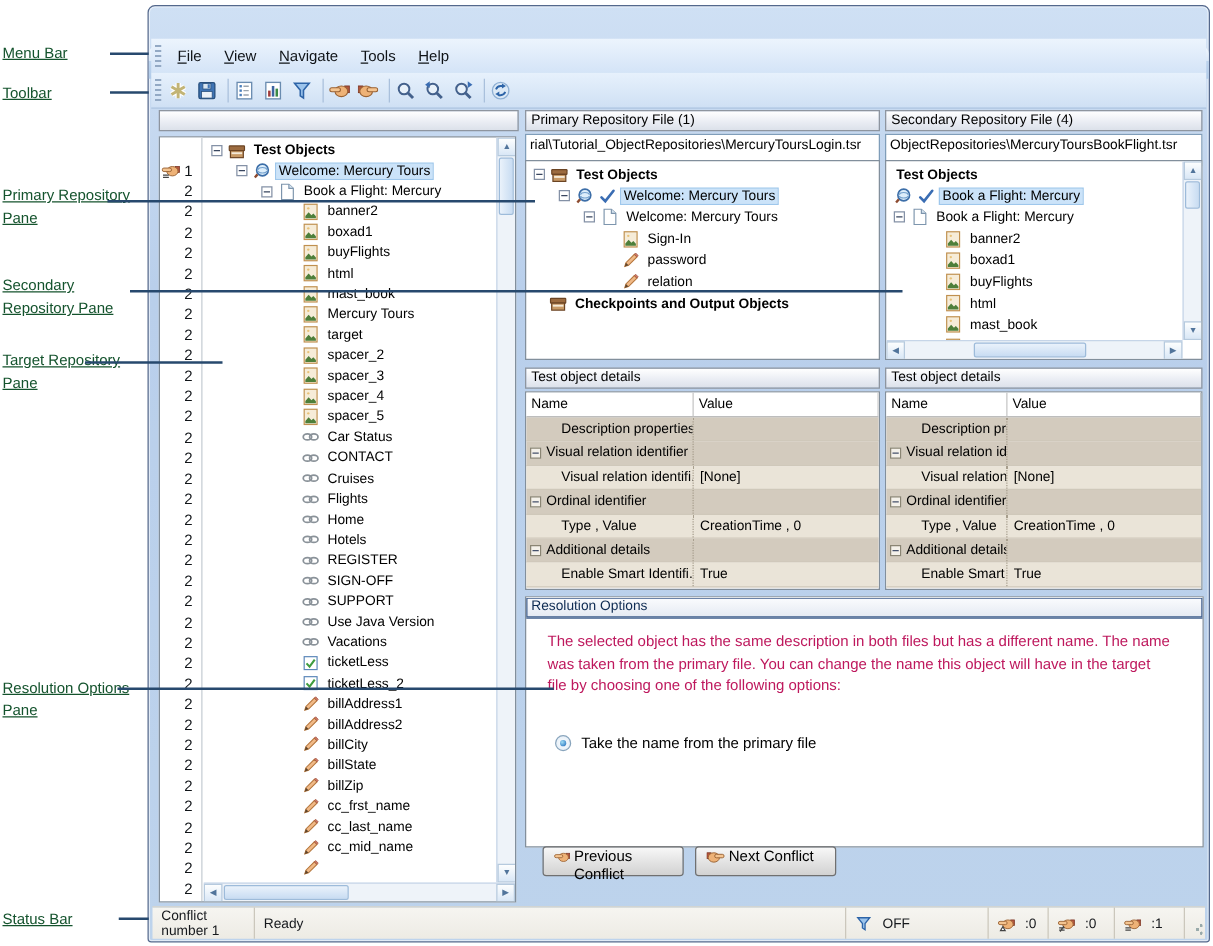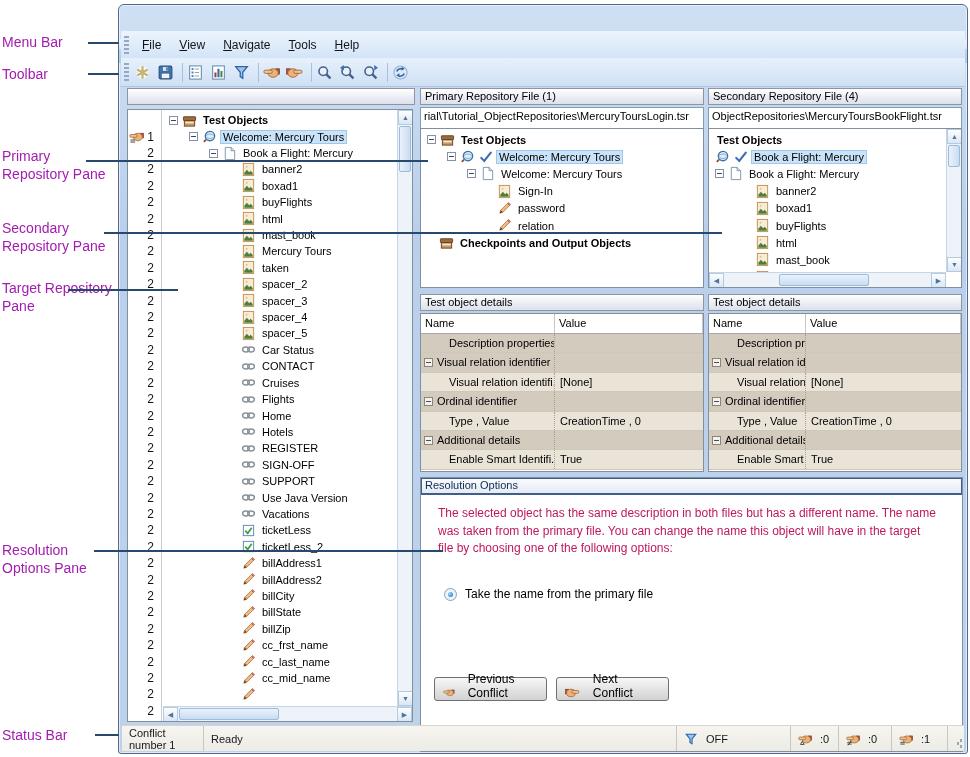--- a/index.html
+++ b/index.html
@@ -1,21 +1,21 @@
 <!DOCTYPE html>
 <html><head>
 <meta charset="utf-8">
 <style>
   * { margin:0; padding:0; box-sizing:border-box; }
   body { background:#fff; font-family:"Liberation Sans", sans-serif; }
   #canvas { position:relative; width:970px; height:757px; background:#fff; overflow:hidden; }
 
   
-  .ann { position:absolute; left:2px; width:118px; font-size:14px; line-height:18px;
-         color:#a21caf; z-index:60; }
+  .ann { position:absolute; left:2px; width:118px; font-size:12px; line-height:18px;
+         color:#14532d; z-index:60;text-decoration:underline; }
   .annline { position:absolute; height:2px; background:#27496e; z-index:60; }
 
   
   #window { position:absolute; left:118px; top:4px; width:850px; height:750px;
             border:1px solid #54688c; border-radius:6px 6px 3px 3px;
             background:linear-gradient(#cfe0f4,#b9cfeb 30%,#bdd3ec);
             box-shadow:inset 0 0 0 1px rgba(255,255,255,.55); }
   #titlebar { position:absolute; left:0; top:0; right:0; height:26px;
               background:linear-gradient(#f4f9fe,#d9e7f7 45%,#bdd4ee 46%,#b1cbe9);
               border-radius:6px 6px 0 0;margin-top:32px; }
@@ -92,37 +92,37 @@
   .drow { display:flex; height:19.4px; border-bottom:1px solid #cfc8ba; }
   .drow.tan { background:#d3cbbe; } .drow.light { background:#eae4d8; }
   .dname { position:relative; border-right:1px dotted #a79e8d; line-height:18px;
            white-space:nowrap; overflow:hidden; }
   .dval { flex:1; line-height:18px; padding-left:5px; white-space:nowrap; overflow:hidden; }
   .dminus { position:absolute; left:3px; top:5px; width:9px; height:9px; border:1px solid #8a8574;
             background:#f4f1ea; }
   .dminus::after { content:''; position:absolute; left:1px; right:1px; top:3px; height:1px; background:#44506b; }
 
   
-  #resolution { position:absolute; left:301px; top:472px; width:543px; height:275px;
+  #resolution { position:absolute; left:301px; top:472px; width:543px; height:201px;
                 background:#fff; border:1px solid #828f9c; }
   #res-hdr { position:absolute; left:0; top:0; right:0; height:17px;
              background:linear-gradient(#fbfcfe,#e4e9f2); border-bottom:1px solid #3f5e8c;
              box-shadow:inset 0 0 0 1px #3f5e8c; font-size:11px; line-height:15px;
              padding-left:4px; color:#0e2b52; }
   #res-msg { position:absolute; left:17px; top:27px; width:500px; font-size:12px;
              line-height:17.5px; color:#be185d; }
   .opt { position:absolute; left:15px; height:16px; display:flex; align-items:center; }
   .radio { width:13px; height:13px; border-radius:50%; border:1px solid #88a4bc;
            background:radial-gradient(#ffffff,#dce9f5); position:relative; }
   .radio.sel::after { content:''; position:absolute; left:3px; top:3px; width:5px; height:5px;
            border-radius:50%; background:radial-gradient(circle at 35% 35%, #9fdcf5, #1a66b8); }
   .opt span { margin-left:8px; font-size:12px; }
   .cbtn { position:absolute; top:199px; height:24px; border:1px solid #707070; border-radius:3px;
-          background:linear-gradient(#f8f8f8,#e6e6e6 45%,#d2d2d2); display:flex; align-items:flex-end;
-          gap:13px; padding:0 8px; font-size:12px; color:#000; }
+          background:linear-gradient(#f8f8f8,#e6e6e6 45%,#d2d2d2); display:flex; align-items:flex-start;
+          gap:3px; padding:0 8px; font-size:12px; color:#000; }
 
   
   #statusbar { position:absolute; left:3px; right:3px; top:720px; height:26px;
                background:linear-gradient(#f6f5f1,#edebe4); border-top:1px solid #d8d5ca;
                display:flex; align-items:stretch; font-size:11px; color:#16191d; }
   .scell { display:flex; align-items:center; padding:0 7px; border-right:1px solid #cbc7bc; gap:4px; }
   #grip { width:16px; position:relative; }
   #grip::after { content:''; position:absolute; right:2px; bottom:3px; width:9px; height:9px;
       background:
         radial-gradient(circle at 8px 1.5px, #9aa 1.2px, transparent 1.4px),
@@ -548,21 +548,21 @@
             <svg class="icn" width="15" height="15">
               <use href="#image-icon"></use>
             </svg>
             <span class="lbl">Mercury Tours</span>
           </div>
           <div class="trow">
             <span class="ind" style="width:78px"></span>
             <svg class="icn" width="15" height="15">
               <use href="#image-icon"></use>
             </svg>
-            <span class="lbl">taken</span>
+            <span class="lbl">target</span>
           </div>
           <div class="trow">
             <span class="ind" style="width:78px"></span>
             <svg class="icn" width="15" height="15">
               <use href="#image-icon"></use>
             </svg>
             <span class="lbl">spacer_2</span>
           </div>
           <div class="trow">
             <span class="ind" style="width:78px"></span>

